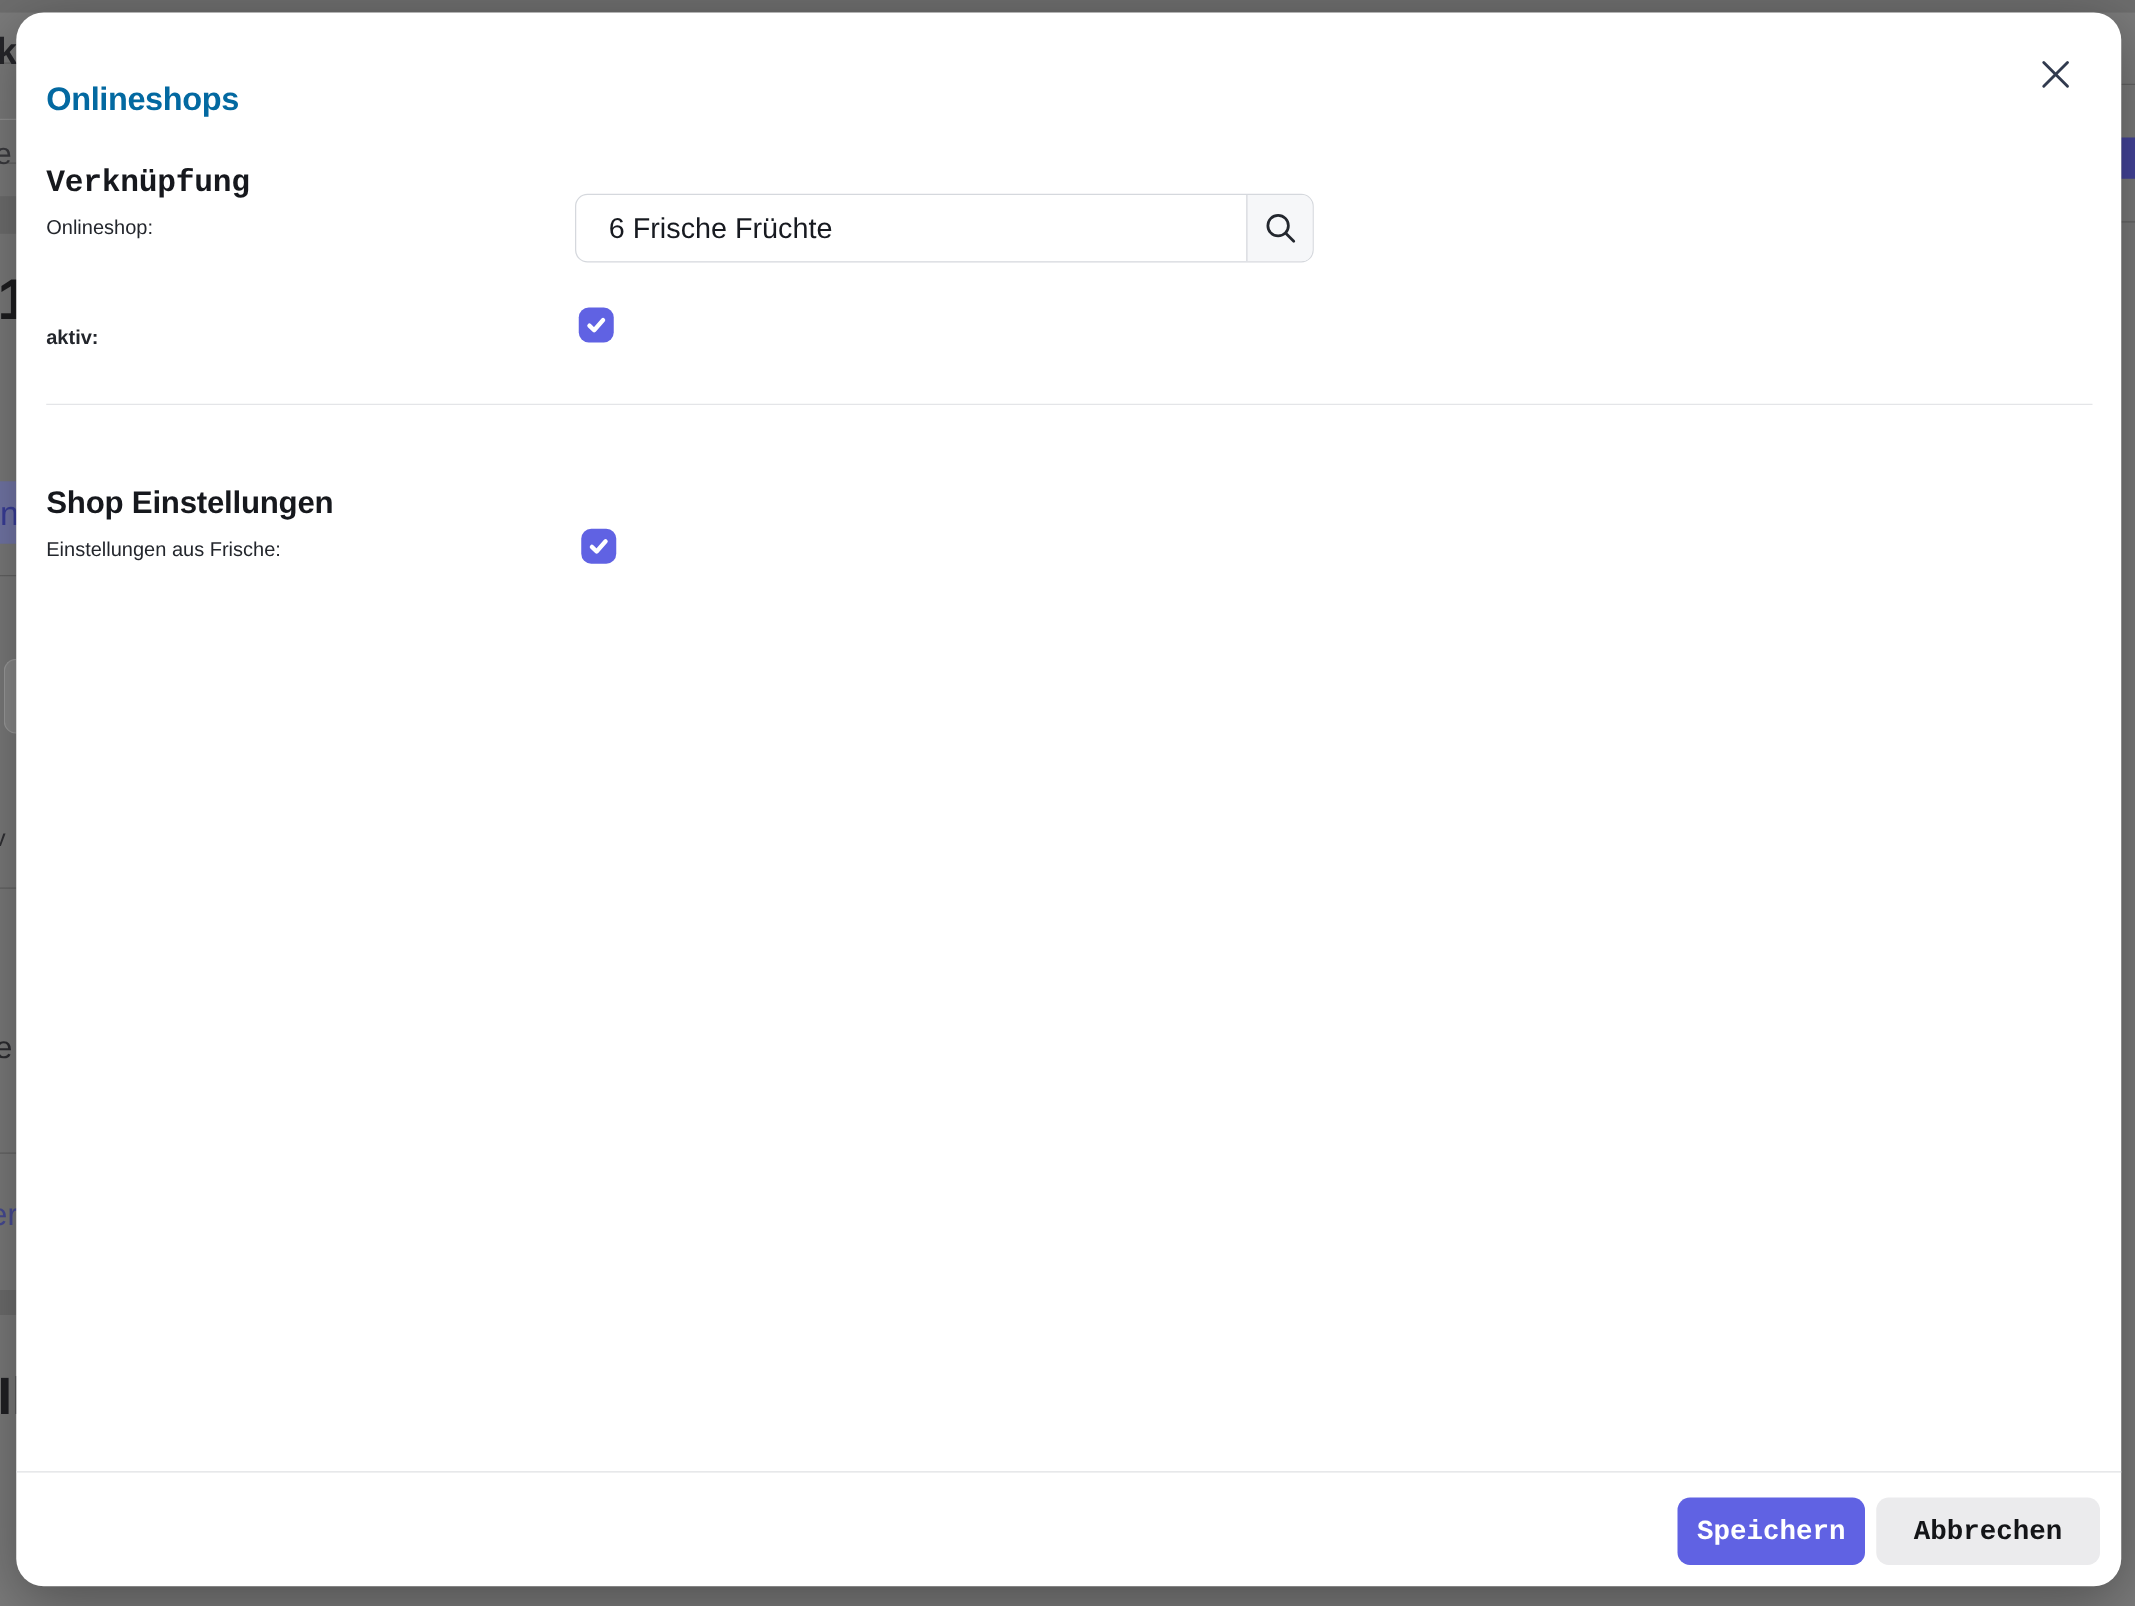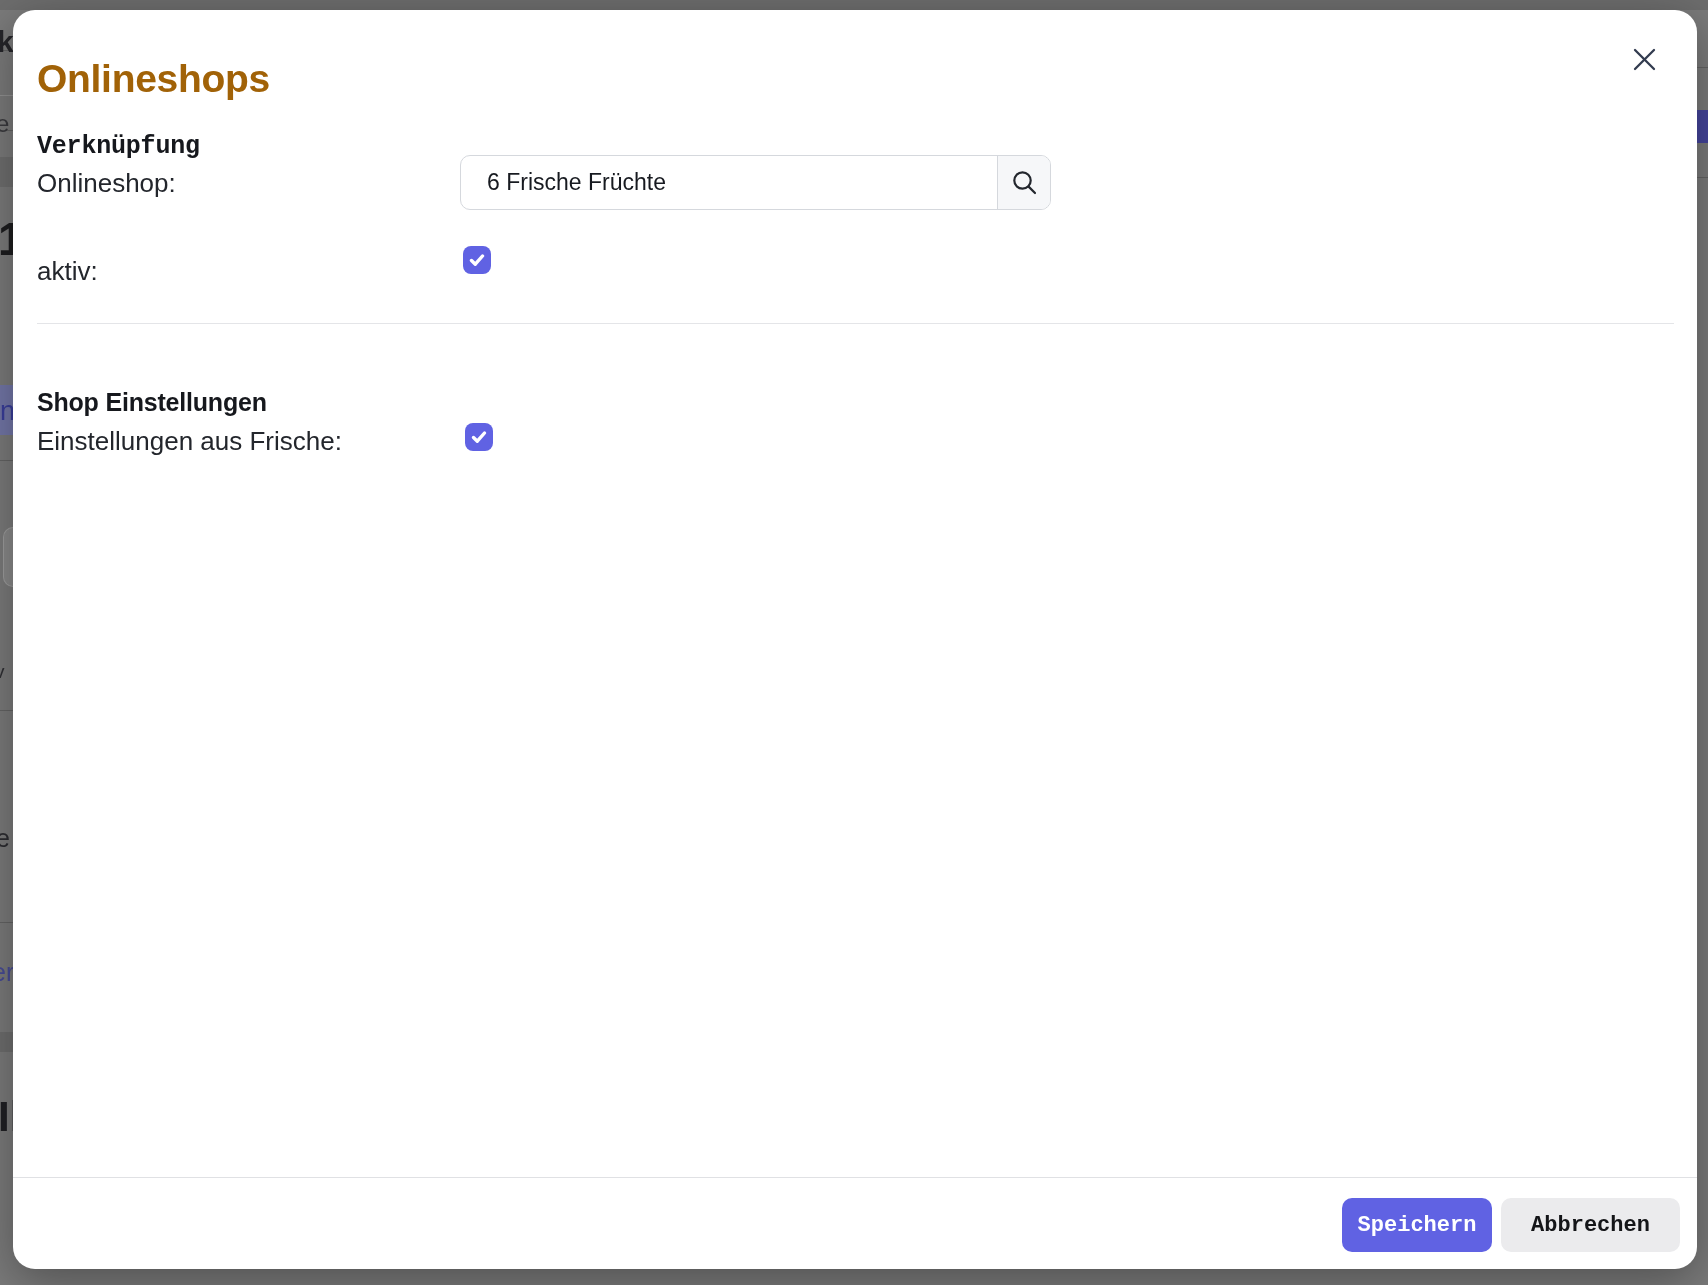--- a/index.html
+++ b/index.html
@@ -37,37 +37,37 @@
   .modal {
     position: absolute;
     left: 13px; top: 10px;
     width: 1684px; height: 1259px;
     background: #ffffff;
     border-radius: 22px;
     box-shadow: 0 12px 48px rgba(0,0,0,0.35);
   }
   .modal-title {
     position: absolute; left: 24px; top: 33px;
-    font-size: 39px; font-weight: 700; color: #a16207;
+    font-size: 26px; font-weight: 700; color: #0369a1;
     letter-spacing: -0.3px; line-height: 32px; margin-top: 20px;
   }
   .close-btn {
     position: absolute; left: 1610px; top: 28px;
     width: 42px; height: 42px;
     display: flex; align-items: center; justify-content: center;
     background: transparent; border: none; cursor: pointer; padding: 0;
   }
   .section-heading {
     position: absolute; left: 24px;
     font-size: 25px; font-weight: 700; color: #16181d;
     letter-spacing: -0.2px; line-height: 26px;
   }
   .field-label {
     position: absolute; left: 24px;
-    font-size: 26px; font-weight: 400; color: #23262c;
+    font-size: 16px; font-weight: 400; color: #23262c;
     line-height: 24px;
   }
 
   .input-group {
     position: absolute; left: 447px; top: 145px;
     width: 591px; height: 55px;
     border: 1px solid #d5d8dd;
     border-radius: 10px;
     display: flex;
     background: #ffffff;
@@ -181,21 +181,21 @@
     <button class="input-search-btn">
       <span style="display:flex;">
         <svg width="27" height="27" viewBox="0 0 27 27">
           <circle cx="11.5" cy="11.5" r="8.2" fill="none" stroke="#23272e" stroke-width="2.2"></circle>
           <line x1="17.6" y1="17.6" x2="24" y2="24" stroke="#23272e" stroke-width="2.2" stroke-linecap="round"></line>
         </svg>
       </span>
     </button>
   </div>
 
-  <span class="field-label" style="top:249px;">aktiv:</span>
+  <span class="field-label" style="top:249px;font-weight:bold;">aktiv:</span>
 
   <div class="checkbox" style="left:450px;top:236px;" role="checkbox" aria-checked="true">
     <span style="display:flex;">
       <svg width="18" height="18" viewBox="0 0 18 18">
         <polyline points="3.5,9.5 7.3,13.2 14.5,5" fill="none" stroke="#ffffff" stroke-width="3.4" stroke-linecap="round" stroke-linejoin="round"></polyline>
       </svg>
     </span>
   </div>
 
   <div class="divider" style="top:313px;"></div>

